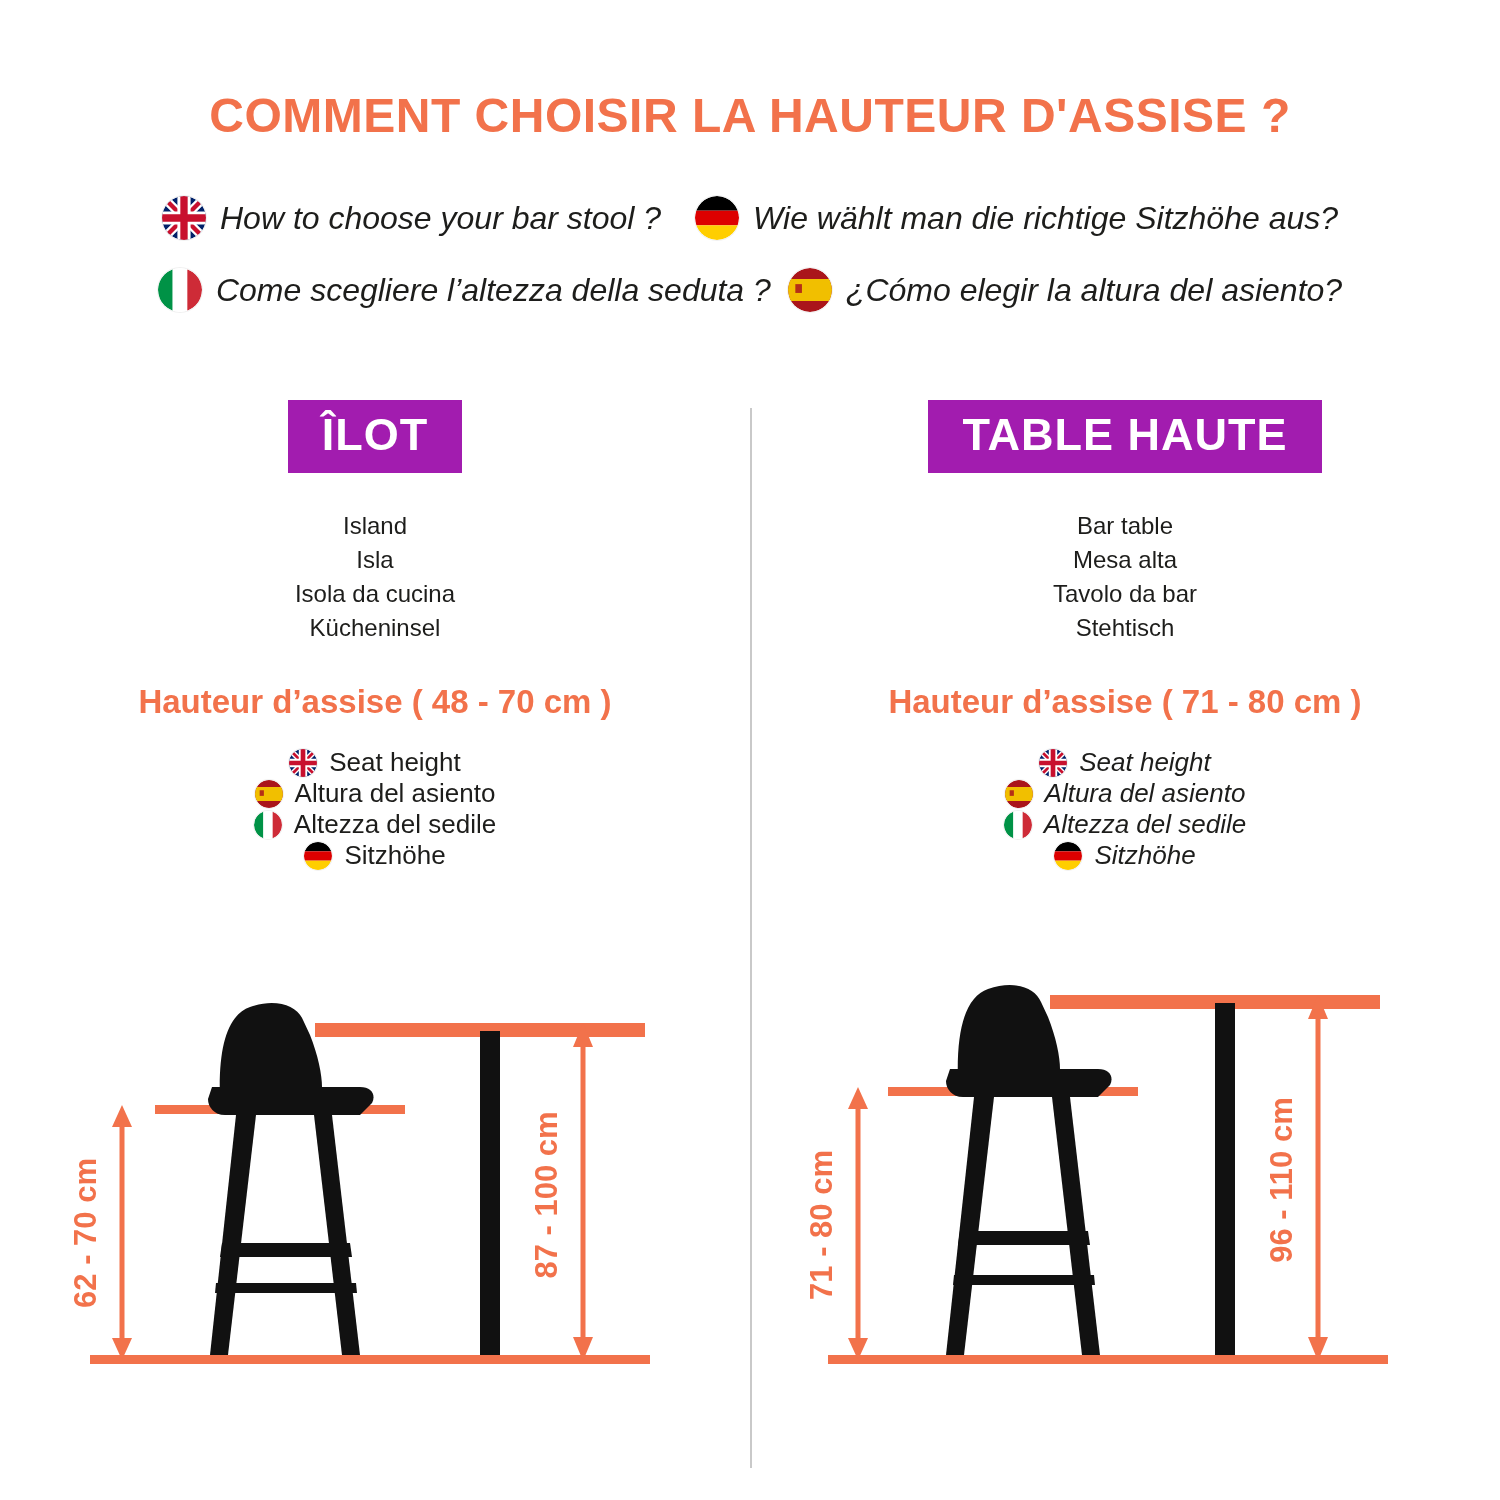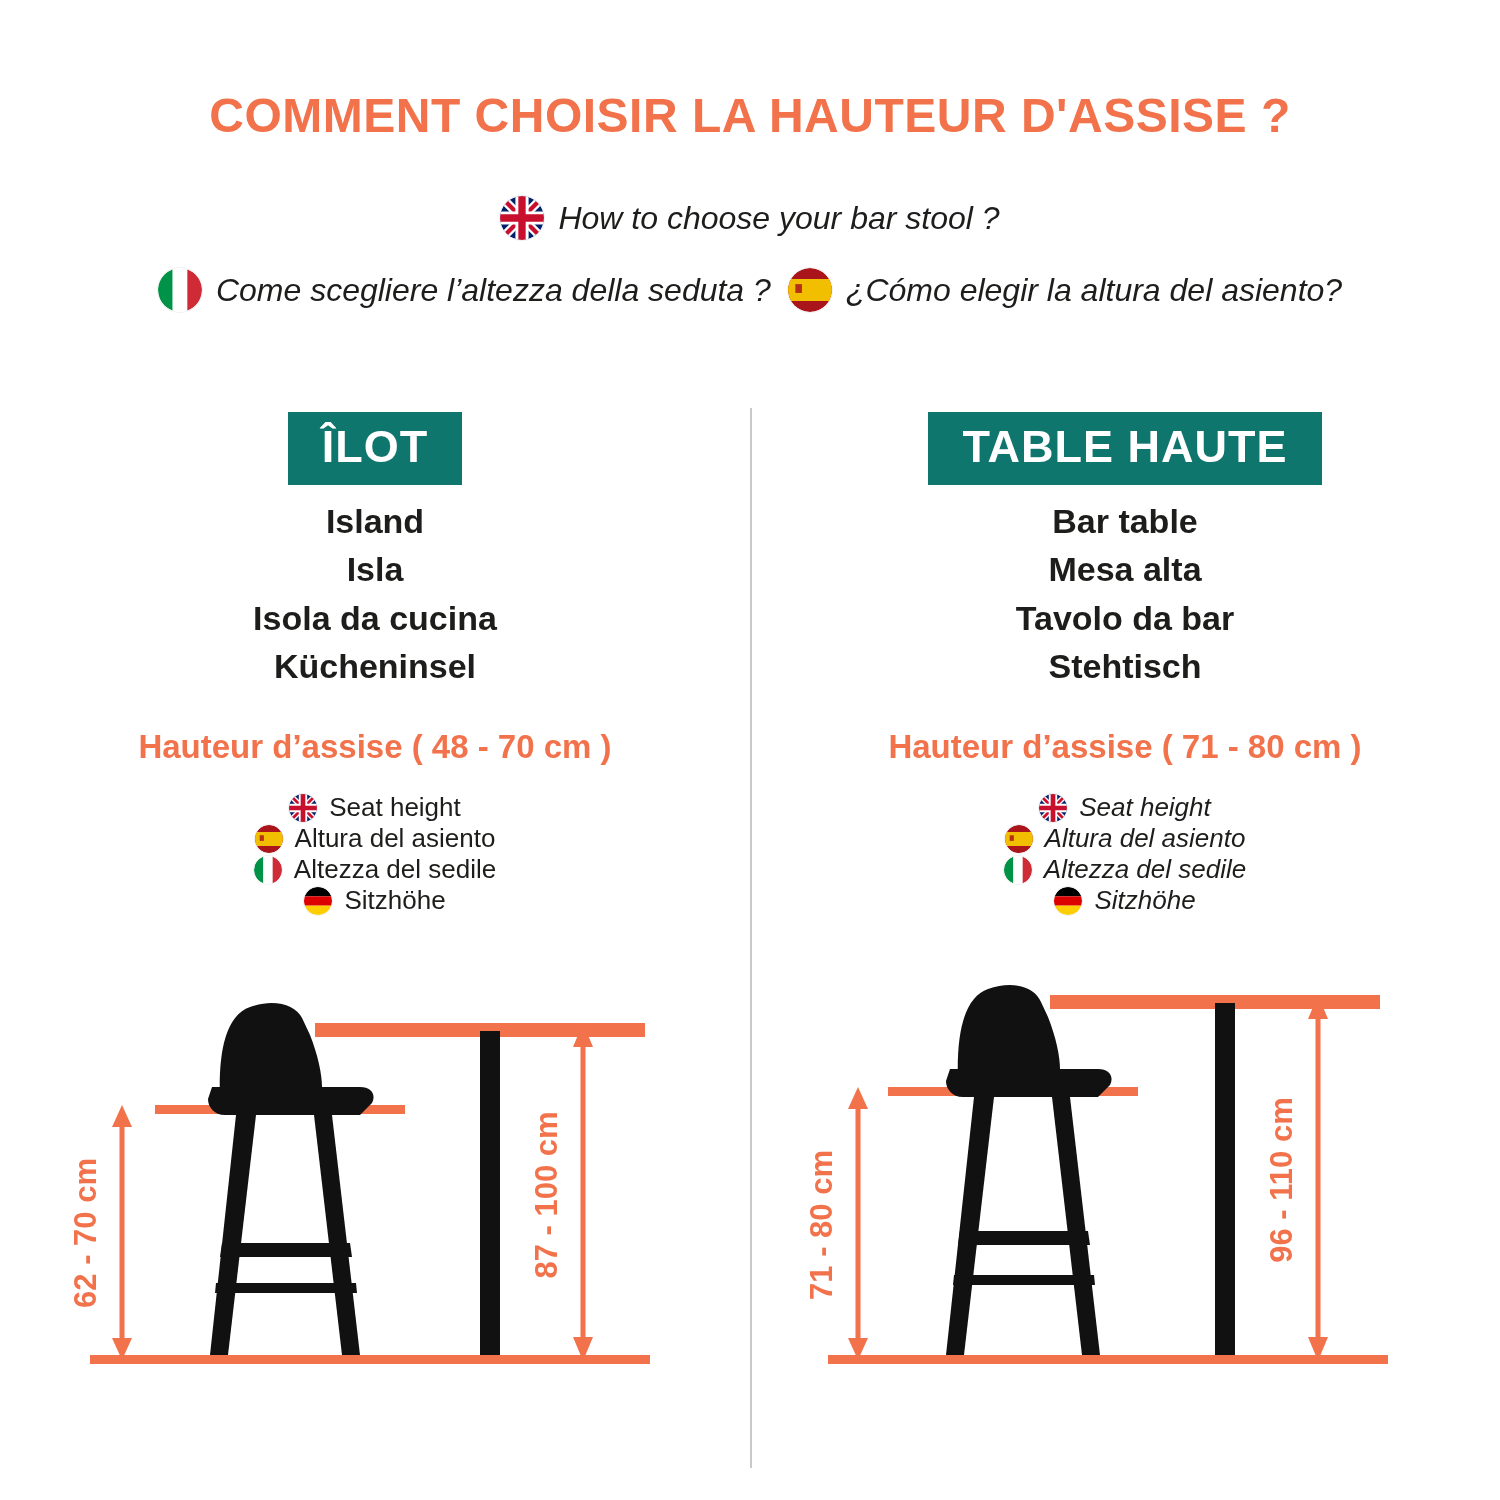--- a/index.html
+++ b/index.html
@@ -81,37 +81,37 @@
 
   .col {
     position: absolute;
     top: 400px;
     width: 750px;
   }
   .col-left { left: 0; }
   .col-right { left: 750px; }
 
   .col-banner {
-    margin: 12px auto;
-    background: #0f766e;
+    margin: 0 auto;
+    background: #a21caf;
     color: #ffffff;
     font-size: 45px;
     font-weight: bold;
     letter-spacing: 1px;
     text-align: center;
     padding: 12px 34px 16px 34px;
     display: table;
     line-height: 1.0;
   }
 
   .col-subnames {
-    margin-top: 8px;
+    margin-top: 36px;
     text-align: center;
-    font-size: 34px;
-    font-weight: bold;
+    font-size: 24px;
+    font-weight: normal;
     line-height: 1.42;
     color: #1d1d1b;
   }
 
   .col-height {
     margin-top: 38px;
     text-align: center;
     font-size: 33px;
     font-weight: bold;
     color: #f2724b;
@@ -167,20 +167,35 @@
             <rect width="60" height="60" fill="#012169"></rect>
             <path d="M0,0 L60,60 M60,0 L0,60" stroke="#ffffff" stroke-width="12"></path>
             <path d="M0,0 L60,60 M60,0 L0,60" stroke="#C8102E" stroke-width="6"></path>
             <path d="M30,0 V60 M0,30 H60" stroke="#ffffff" stroke-width="18"></path>
             <path d="M30,0 V60 M0,30 H60" stroke="#C8102E" stroke-width="10"></path>
           </g>
         </svg>
       </span>
       <span class="lang-text">How to choose your bar stool ?</span>
     </div>
+    <div class="lang-item">
+      <span class="flag">
+        <svg width="44" height="44" viewBox="0 0 60 60">
+          <clipPath id="c-de1">
+              <circle cx="30" cy="30" r="30"></circle>
+            </clipPath>
+          <g clip-path="url(#c-de1)">
+            <rect width="60" height="20" y="0" fill="#000000"></rect>
+            <rect width="60" height="20" y="20" fill="#DD0000"></rect>
+            <rect width="60" height="20" y="40" fill="#FFCE00"></rect>
+          </g>
+        </svg>
+      </span>
+      <span class="lang-text">Wie wählt man die richtige Sitzhöhe aus?</span>
+    </div>
   </div>
 
   <div class="lang-row row2">
     <div class="lang-item">
       <span class="flag">
         <svg width="44" height="44" viewBox="0 0 60 60">
           <clipPath id="c-it1">
               <circle cx="30" cy="30" r="30"></circle>
             </clipPath>
           <g clip-path="url(#c-it1)">

